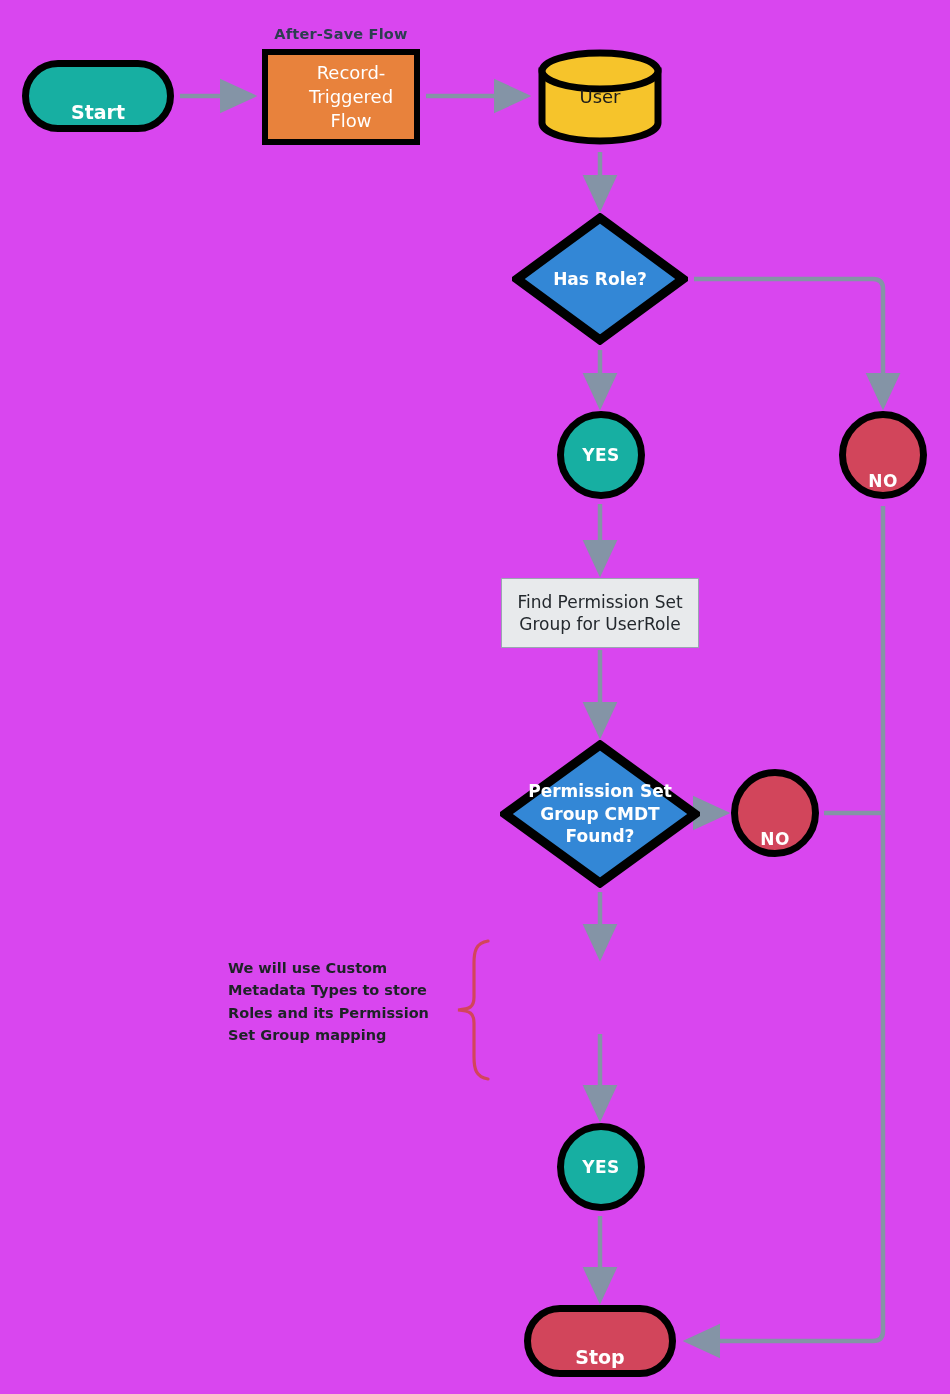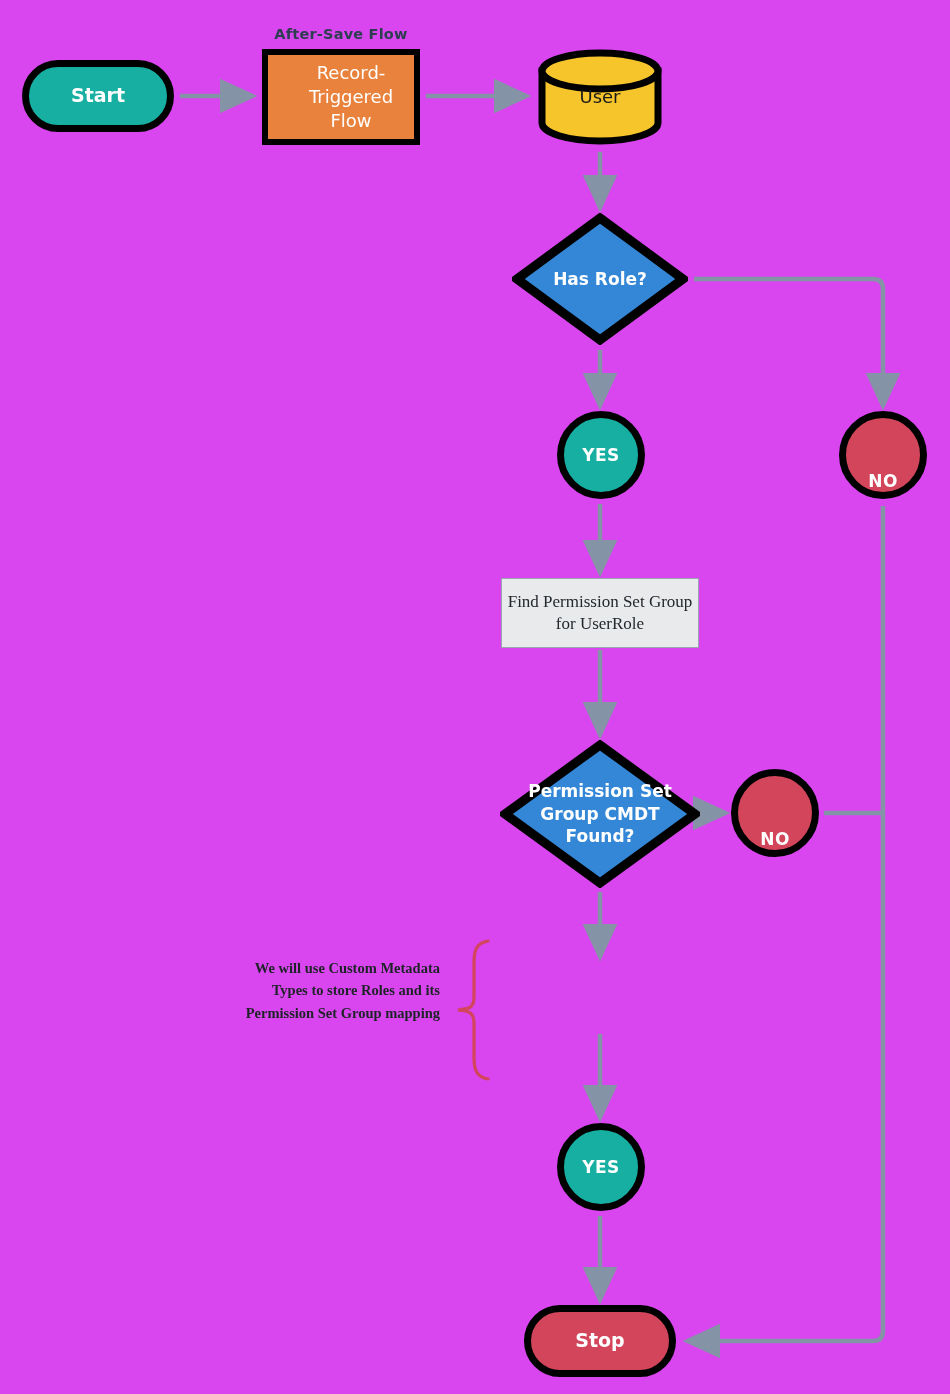--- a/index.html
+++ b/index.html
@@ -30,20 +30,21 @@
     text-align: center;
     line-height: 1.32;
   }
   
   .terminator {
     border: 7px solid #000000;
     border-radius: 40px;
     color: #ffffff;
     font-weight: bold;
     font-size: 19px;
+    align-items: flex-end;
   }
   .n-start { left: 22px; top: 60px; width: 152px; height: 72px; background: #17AFA2; }
   .n-stop  { left: 524px; top: 1305px; width: 152px; height: 72px; background: #D2455B; }
 
   
   .n-flow {
     left: 262px; top: 49px; width: 158px; height: 96px;
     background: #E8823C;
     border: 6px solid #000000;
     color: #ffffff;
@@ -90,21 +91,20 @@
   .n-no1  { left: 839px; top: 411px; width: 88px; height: 88px; }
   .n-no2  { left: 731px; top: 769px; width: 88px; height: 88px; }
   .n-yes2 { left: 557px; top: 1123px; width: 88px; height: 88px; }
 
   
   .proc {
     background: #E8EAEC;
     border: 1px solid #9AA5B1;
     color: #23282D;
     font-size: 17px;
-    font-family: Liberation Serif, serif;
   }
   .n-find   { left: 501px; top: 578px; width: 198px; height: 70px; }
   .n-assign { left: 509px; top: 962px; width: 182px; height: 70px; }
 
   
   .caption {
     position: absolute;
     left: 250px; top: 26px;
     width: 182px;
     text-align: center;
@@ -112,26 +112,25 @@
     font-weight: bold;
     font-size: 14.5px;
     letter-spacing: 0.2px;
   }
 
   
   .note {
     position: absolute;
     left: 228px; top: 957px;
     width: 212px;
-    text-align: right;
+    text-align: left;
     color: #1d2326;
     font-weight: bold;
     font-size: 14.5px;
     line-height: 1.55;
-    font-family: Liberation Serif, serif;
   }
   .brace-svg { position: absolute; left: 446px; top: 935px; width: 52px; height: 150px; }
 </style>
 </head>
 <body>
 
 <div id="canvas">
 
   <svg id="edges" viewBox="0 0 950 1394">
     <defs>

